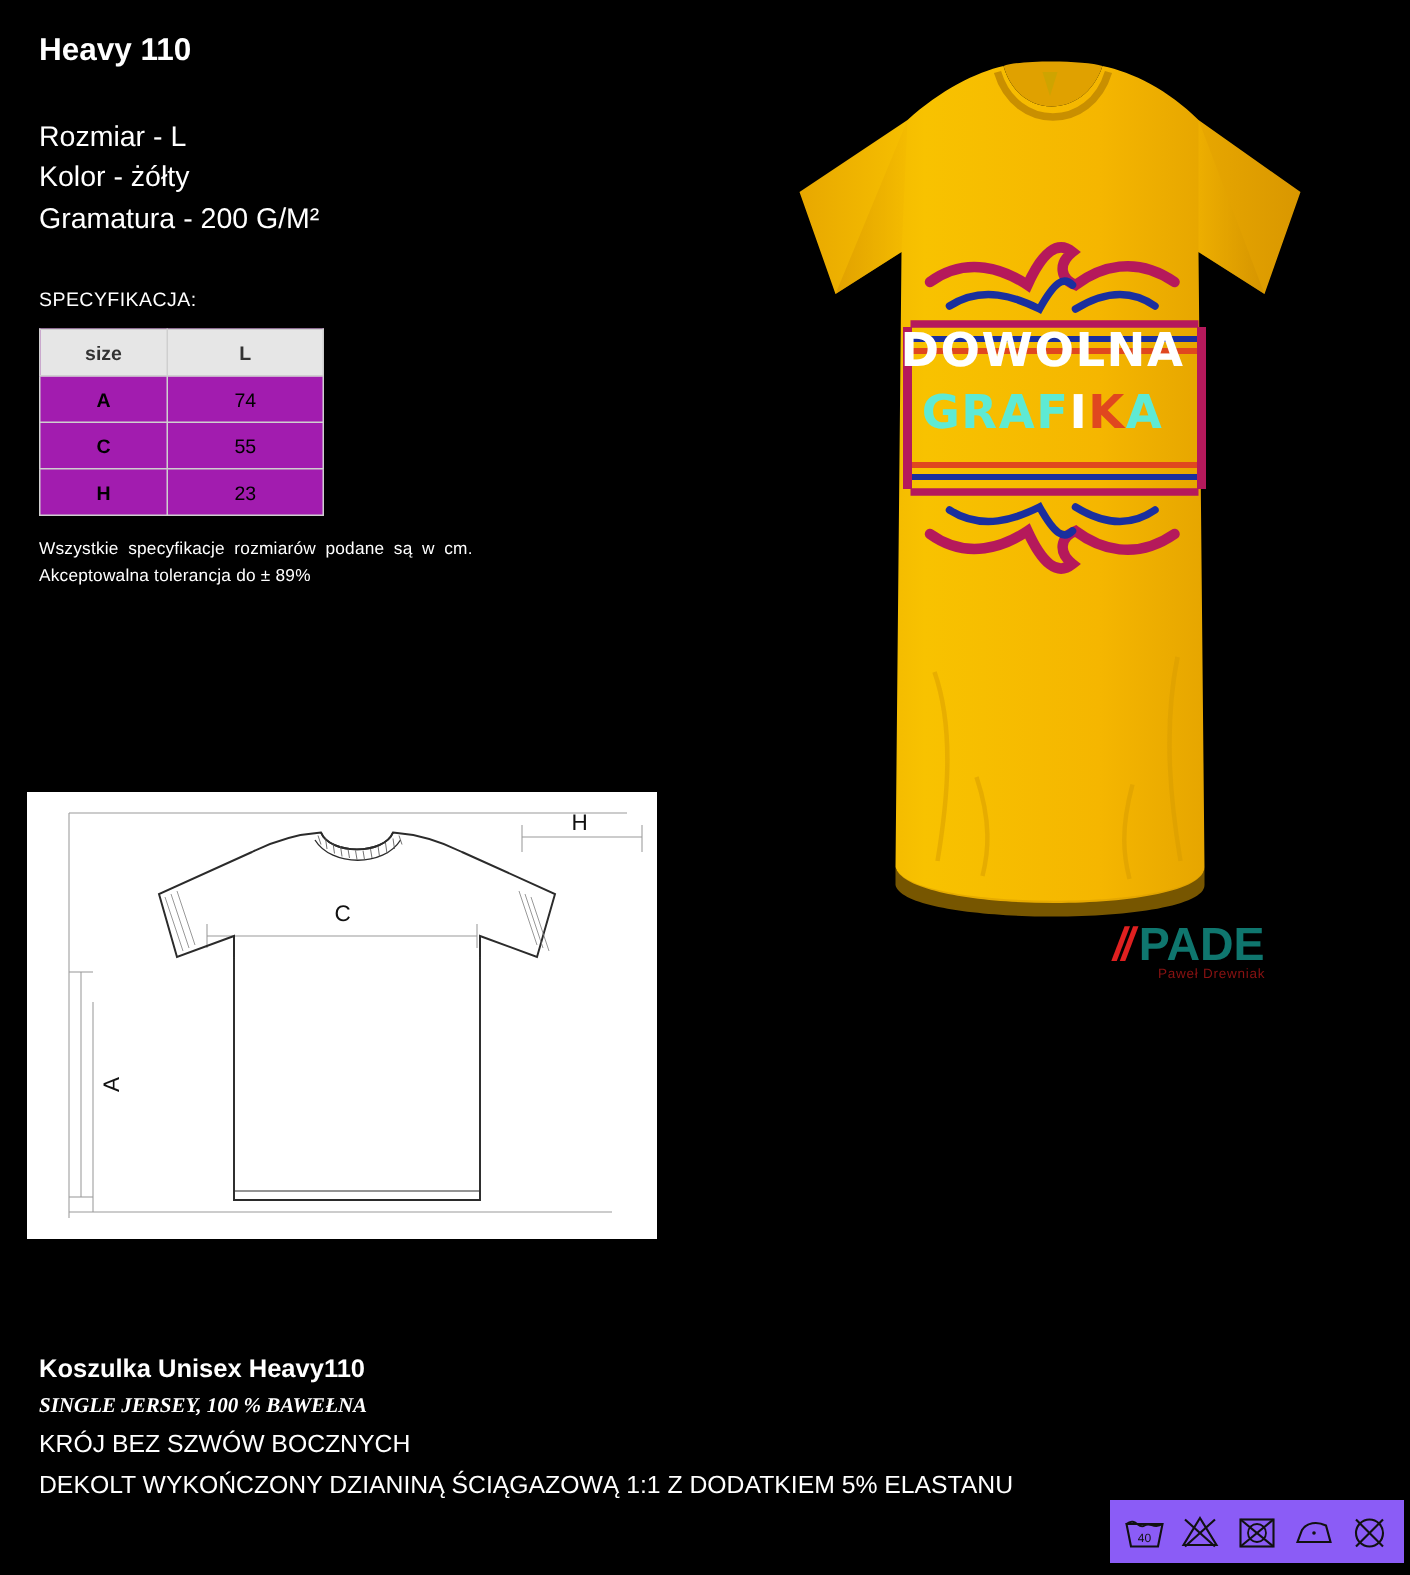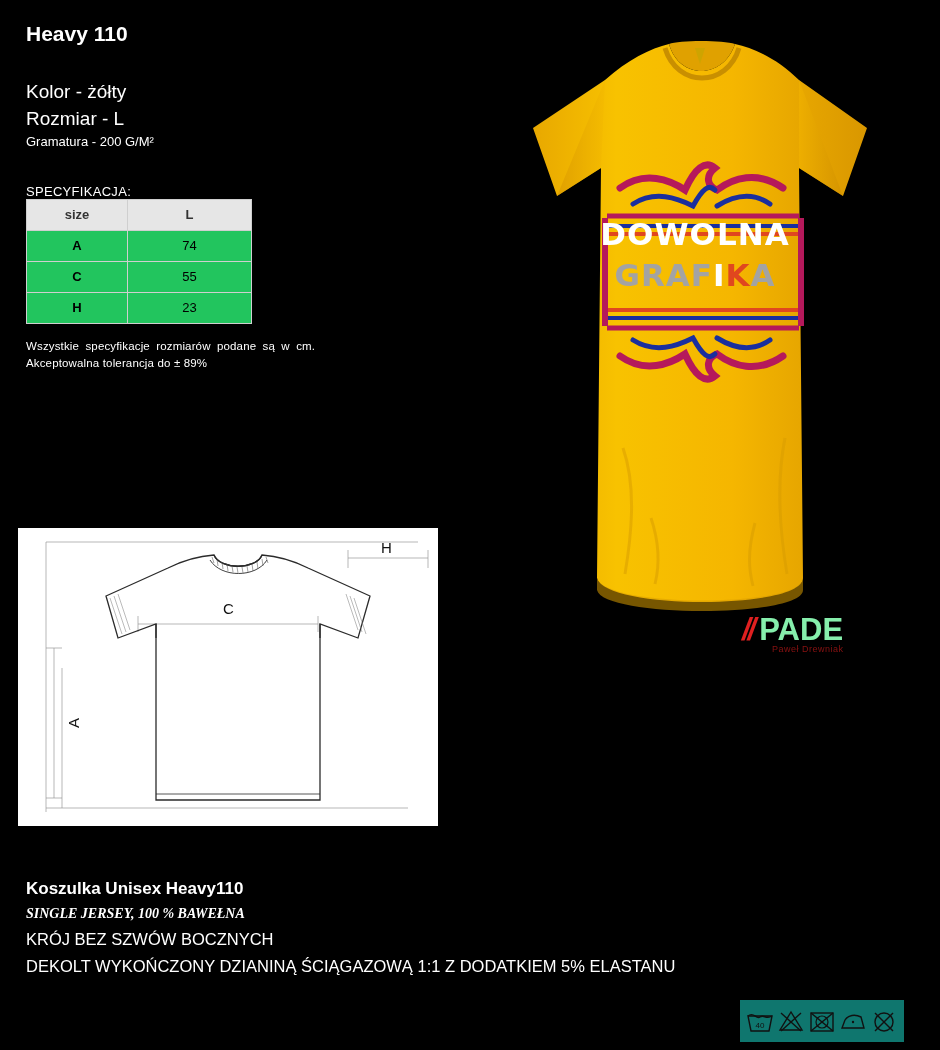--- a/index.html
+++ b/index.html
@@ -11,25 +11,25 @@
     position:relative;
     overflow:hidden;
   }
   .page{position:relative;width:940px;height:1050px;}
 
   
   .left{position:absolute;left:26px;top:20px;width:430px;}
   .title{font-size:21px;font-weight:bold;line-height:1.32;margin:0;}
   .attrs{margin-top:30px;}
   .attr{font-size:19px;line-height:1.45;font-weight:400;}
-  .attr.small{font-size:13px;}
+  .attr.small{font-size:19px;}
   .spec-head{margin-top:32px;font-size:13px;letter-spacing:.3px;}
 
   table.spec{
-    border-collapse:collapse;width:226px;background:#22c55e;color:#000;
+    margin-top:12px;border-collapse:collapse;width:190px;background:#a21caf;color:#000;
   }
   table.spec td{
     border:1px solid #cfcfcf;
     font-size:13px;
     height:28px;
     text-align:center;
     font-weight:bold;
   }
   table.spec tr.head td{background:#e6e6e6;color:#333;font-weight:bold;}
   table.spec td.lbl{width:84px;}
@@ -39,67 +39,67 @@
   .note .l1{word-spacing:3px;}
 
   
   .diagram{
     position:absolute;left:18px;top:528px;width:420px;height:298px;
     background:#fff;
   }
   .diagram svg{display:block;}
 
   
-  .bottom{position:absolute;left:26px;top:876px;width:890px;}
+  .bottom{position:absolute;left:26px;top:900px;width:890px;}
   .b1{font-size:17px;font-weight:bold;line-height:1.55;}
   .b2{font-size:14px;font-weight:bold;font-style:italic;line-height:1.7;font-family:Liberation Serif, serif;}
   .b3{font-size:16.5px;line-height:1.62;font-weight:400;}
 
   
   .shirt-wrap{position:absolute;left:455px;top:18px;width:470px;height:630px;}
   .shirt-wrap svg{display:block;}
 
   .print-text{
     position:absolute;left:575px;top:218px;width:240px;text-align:center;
     font-family:"DejaVu Sans", sans-serif;
   }
   .print-l1{font-size:31px;font-weight:bold;letter-spacing:1px;line-height:1.05;}
   .print-l2{font-size:31px;font-weight:bold;letter-spacing:1px;line-height:1.05;margin-top:8px;}
   .ch-b{color:#ffffff;}
-  .ch-r{color:#a3a3a3;}
+  .ch-r{color:#5eead4;}
   .ch-o{color:#e0471f;}
 
   
   .pade{position:absolute;left:742px;top:612px;width:160px;text-align:left;}
   .pade-row{display:flex;align-items:center;}
   .pade-slashes{font-size:31px;font-weight:bold;color:#e02020;font-style:italic;letter-spacing:-3px;}
-  .pade-name{font-size:31px;font-weight:bold;color:#86efac;letter-spacing:0px;margin-left:6px;}
+  .pade-name{font-size:31px;font-weight:bold;color:#0f766e;letter-spacing:0px;margin-left:6px;}
   .pade-sub{font-size:9px;color:#8a1212;letter-spacing:.5px;margin-top:-4px;margin-left:30px;}
 
   
   .care{
-    position:absolute;left:740px;top:1000px;width:164px;height:42px;
-    background:#0f766e;display:flex;align-items:center;justify-content:space-around;
+    position:absolute;left:740px;top:1000px;width:196px;height:42px;
+    background:#8b5cf6;display:flex;align-items:center;justify-content:space-around;
     padding:10px 4px;box-sizing:border-box;
   }
   .care svg{display:block;}
 </style>
 </head>
 <body>
 
 <div class="page">
 
   <div class="left">
     <div class="title">
       <div>Heavy 110</div>
     </div>
 
     <div class="attrs">
+      <div class="attr">Rozmiar - L</div>
       <div class="attr">Kolor - żółty</div>
-      <div class="attr">Rozmiar - L</div>
       <div class="attr small">Gramatura - 200 G/M²</div>
     </div>
 
     <div class="spec-head">SPECYFIKACJA:</div>
 
     <table class="spec">
       <tbody>
           <tr class="head">
         <td class="lbl">size</td>
         <td class="val">L</td>

